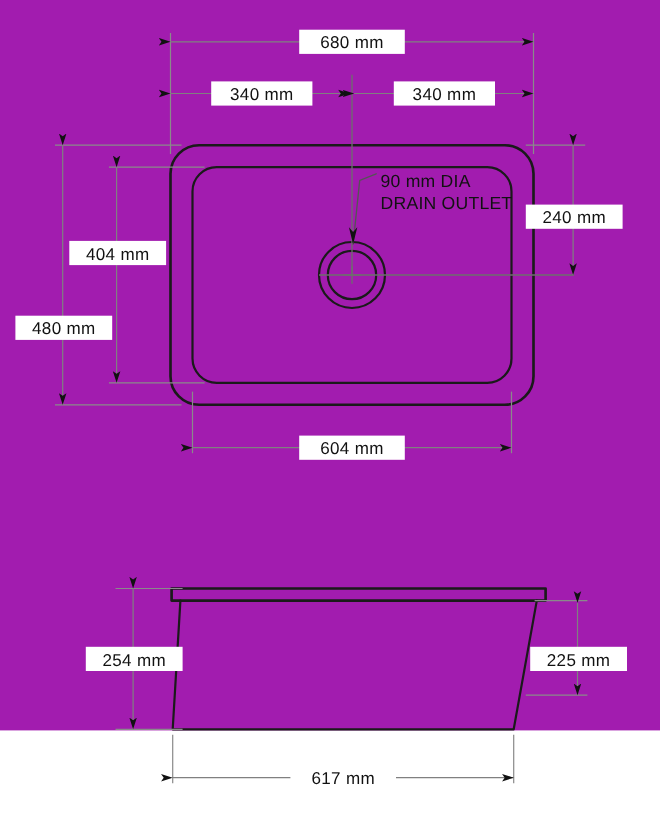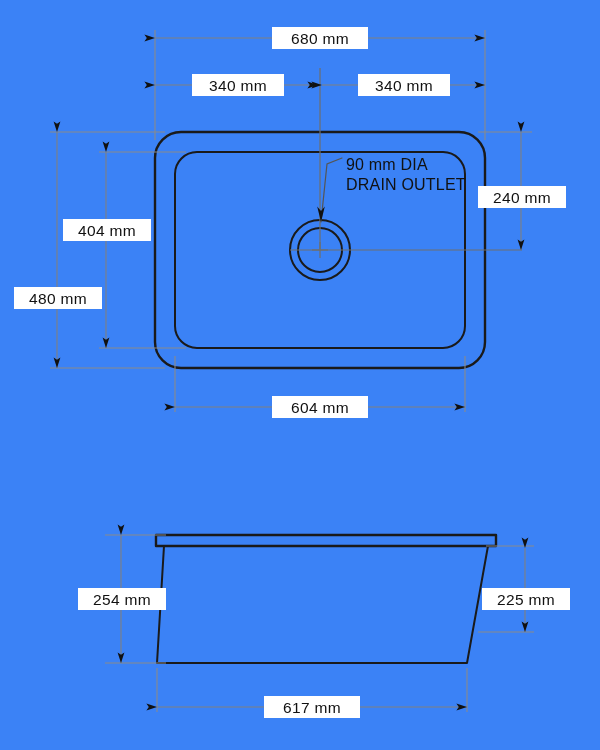--- a/index.html
+++ b/index.html
@@ -9,22 +9,22 @@
   }
   body {
     width: 600px;
     height: 750px;
     font-family: "Liberation Sans", sans-serif;
     overflow: hidden;
   }
   #drawing-root {
     position: relative;
     width: 600px;
-    height: 750px;
-    background: #3b82f6;
+    height: 664px;
+    background: #a21caf;
   }
   svg#cad {
     display: block;
     width: 600px;
     height: 750px;
   }
   .obj {
     fill: none;
     stroke: #1a1a1a;
     stroke-width: 2.4;

